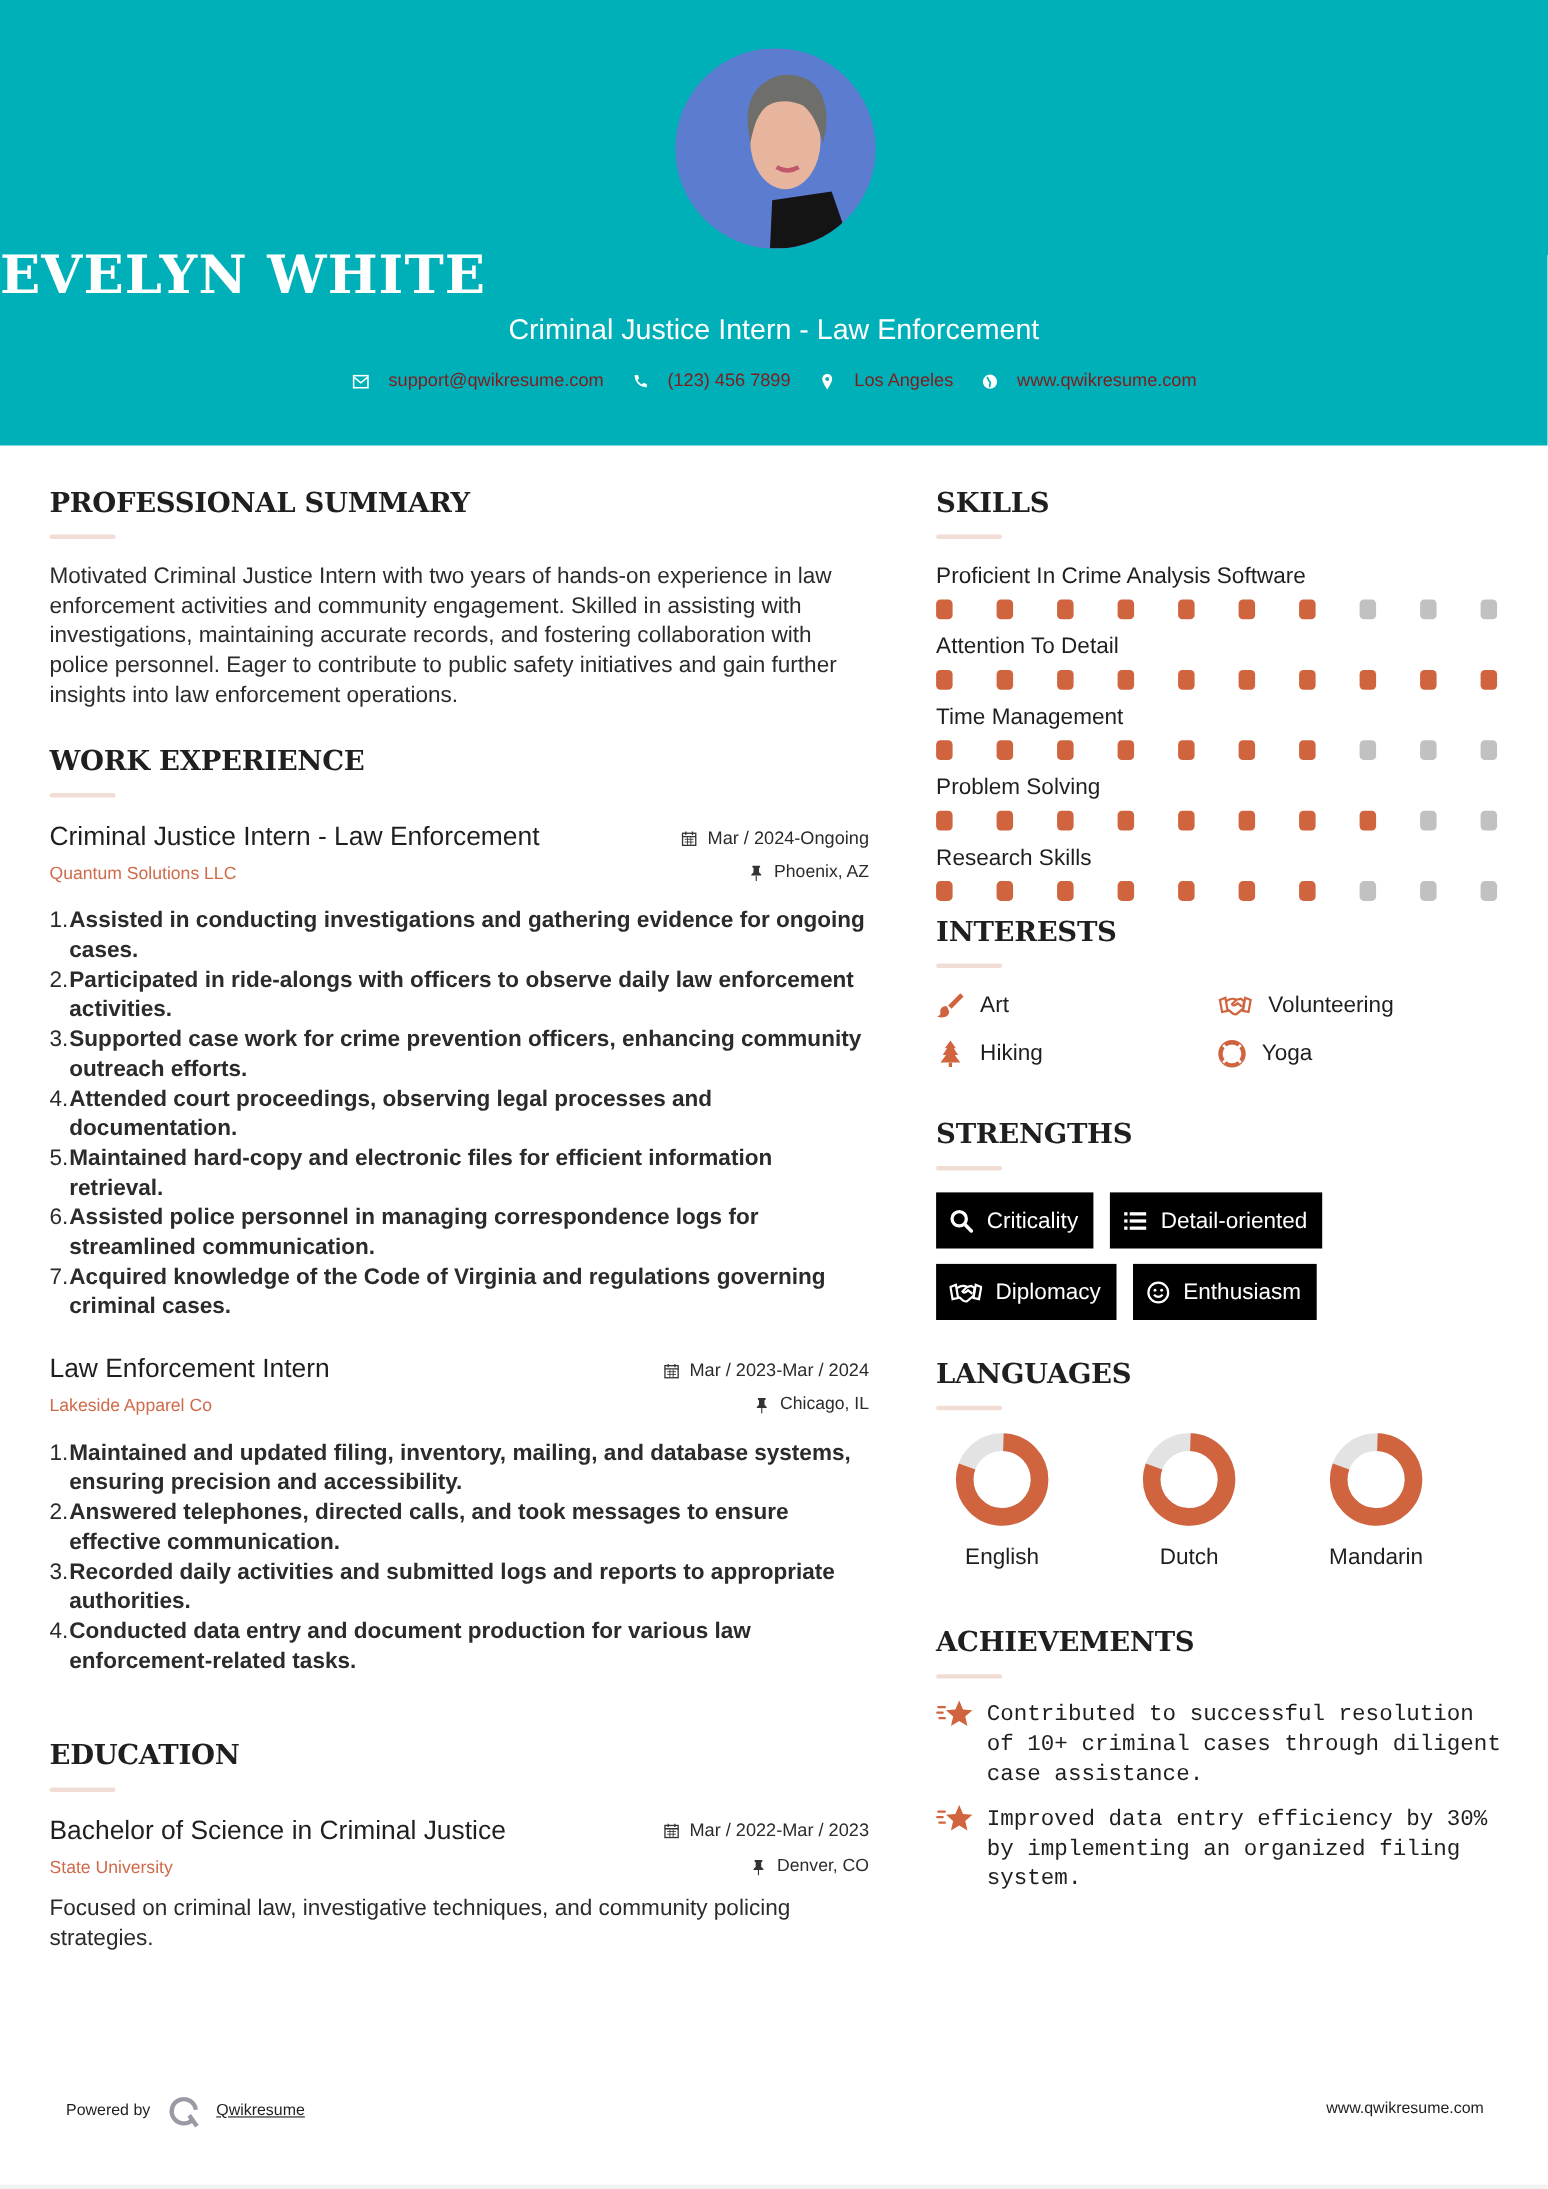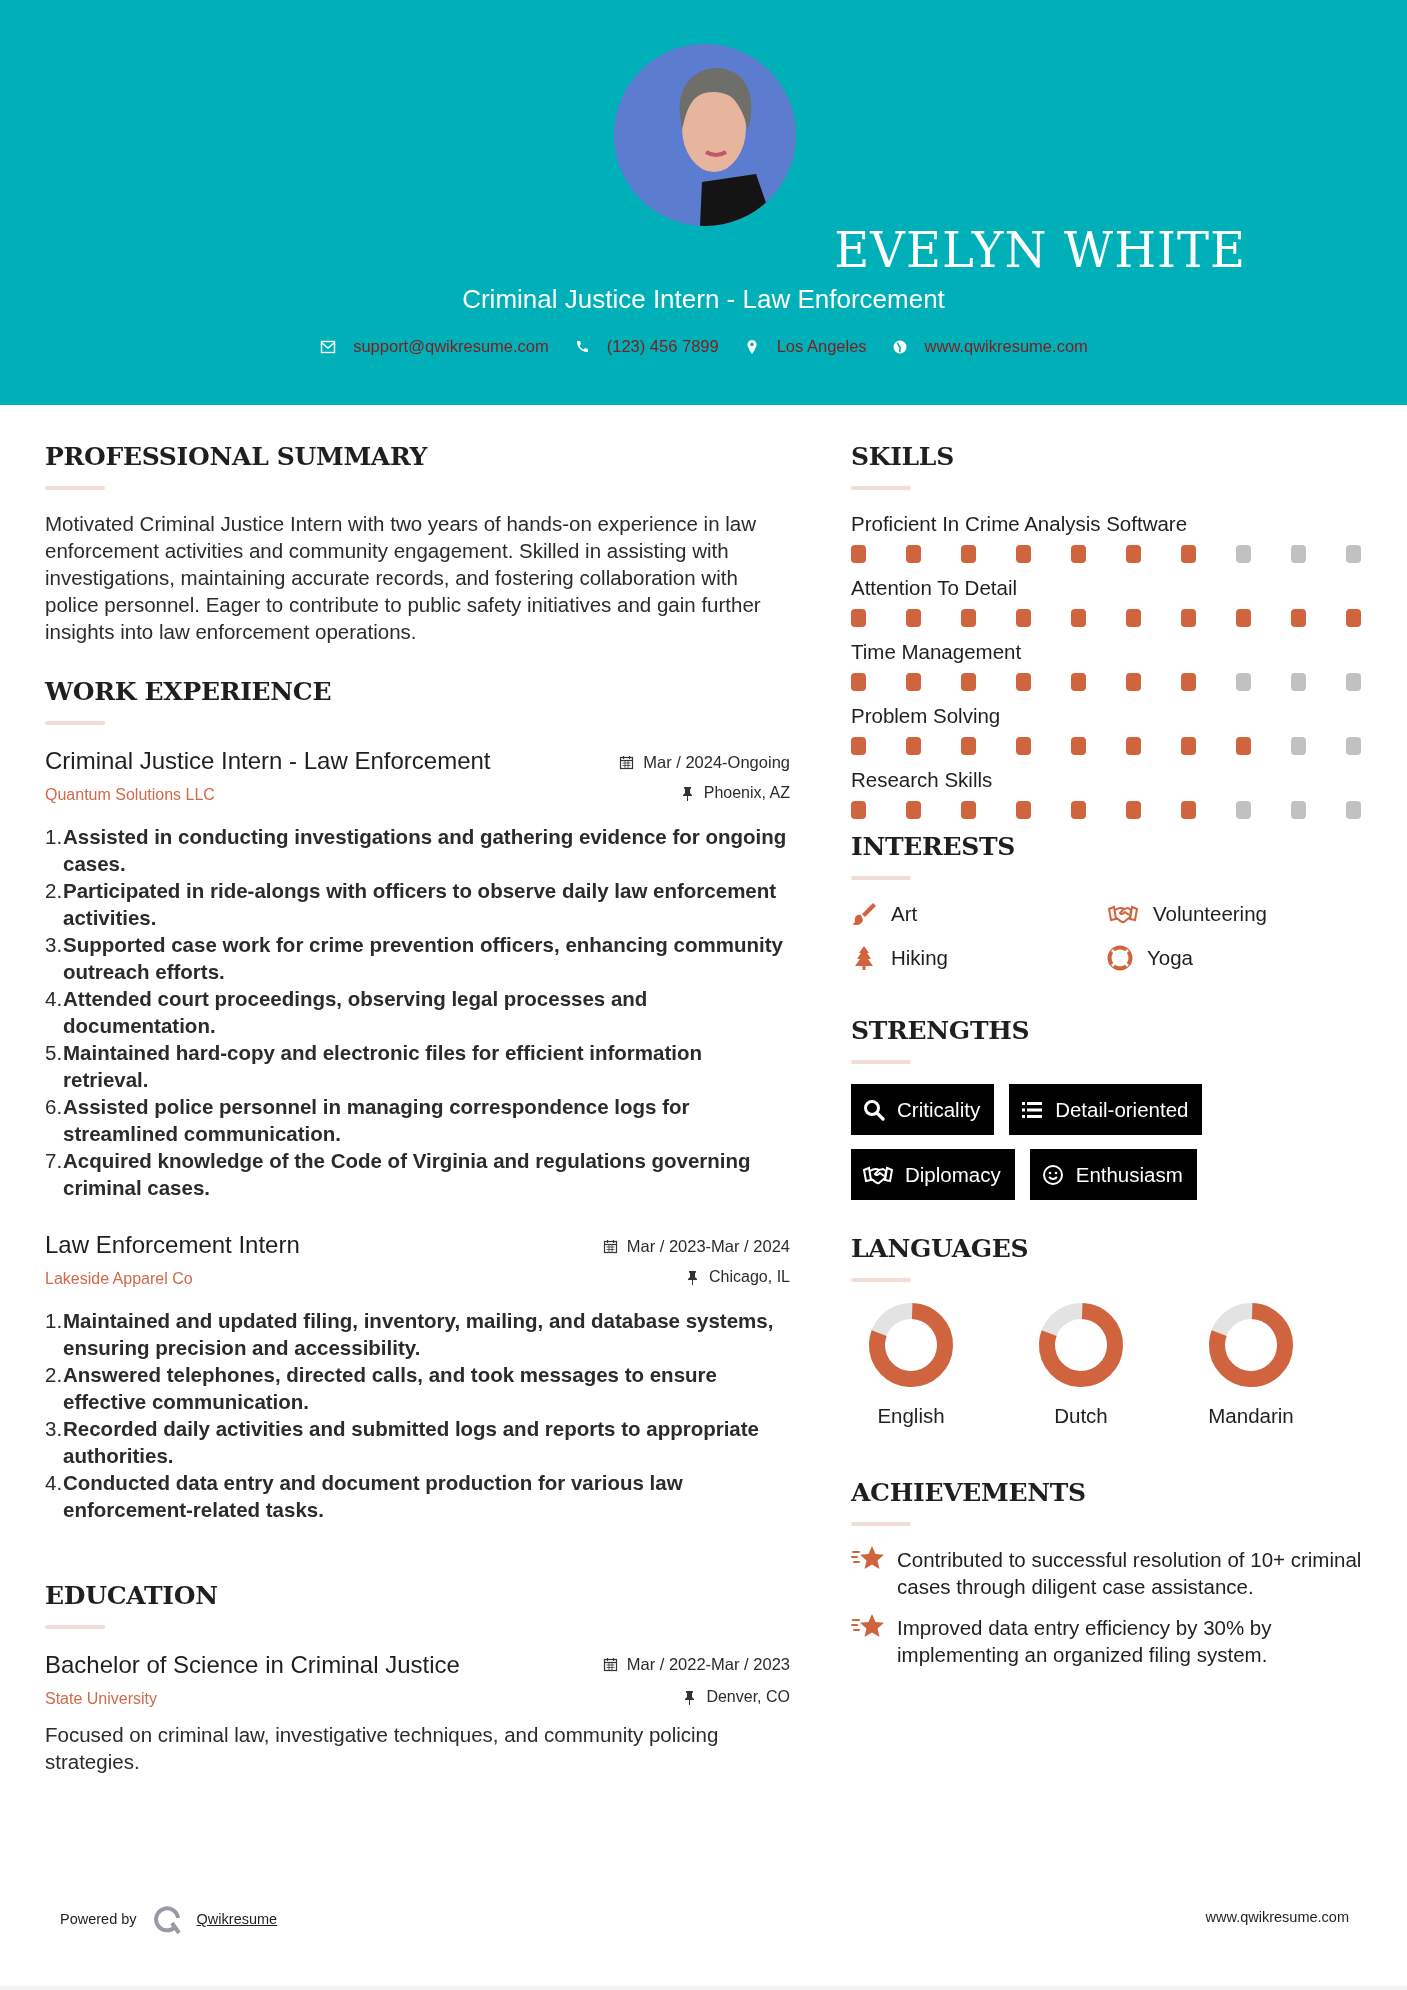--- a/index.html
+++ b/index.html
@@ -2,21 +2,21 @@
 <html><head>
 <meta charset="utf-8">
 <style>
   * { box-sizing: border-box; margin: 0; padding: 0; }
   html, body { width: 1407px; height: 1990px; background: #ffffff; overflow: hidden; }
   body { font-family: "Liberation Sans", "DejaVu Sans", sans-serif; color: #2b2b2b; position: relative; }
 
   .header { position: absolute; left: 0; top: 0; width: 1407px; height: 405px; background: #00b0b9; }
   .avatar { position: absolute; left: 614px; top: 44px; width: 182px; height: 182px; border-radius: 50%; background: #5b7ccf; overflow: hidden; }
   .avatar svg { width: 100%; height: 100%; display: block; }
-  .name { position: absolute; left: 0; width: 1246px; top: 222px; text-align: right; color: #ffffff; font-family: "DejaVu Serif", "Liberation Serif", serif; font-weight: normal; font-size: 48px; letter-spacing: 1px; }
+  .name { position: absolute; left: 0; width: 1246px; top: 222px; text-align: left; color: #ffffff; font-family: "DejaVu Serif", "Liberation Serif", serif; font-weight: bold; font-size: 48px; letter-spacing: 1px; }
   .subtitle { position: absolute; left: 0; width: 1407px; top: 284px; text-align: center; color: #ffffff; font-size: 26px; }
   .contact { position: absolute; left: 0; width: 1407px; top: 337px; display: flex; justify-content: center; align-items: center; color: #7f1d1d; font-size: 16.5px; }
   .contact .ci { display: flex; align-items: center; margin: 0 12px; }
   .contact .ico { width: 18px; height: 18px; margin-right: 16px; display: inline-flex; align-items: center; justify-content: center; }
   .contact .ico svg { width: 16px; height: 16px; }
 
   .col-left { position: absolute; left: 45px; top: 440px; width: 745px; }
   .col-right { position: absolute; left: 851px; top: 440px; width: 516px; }
 
   .sec-title { font-family: "DejaVu Serif", "Liberation Serif", serif; font-weight: bold; font-size: 25px; color: #1f1f1f; letter-spacing: -0.3px; line-height: 34px; }
@@ -50,21 +50,21 @@
 
   .strengths { display: flex; flex-wrap: wrap; gap: 14px 15px; width: 470px; }
   .chip { display: flex; align-items: center; background: #000000; color: #ffffff; font-size: 20.5px; height: 51px; padding: 0 14px 0 12px; }
   .chip svg { width: 22px; height: 22px; margin-right: 12px; }
 
   .langs { display: flex; margin-top: 10px; }
   .lang { width: 170px; display: flex; flex-direction: column; align-items: flex-start; }
   .lang .ring { width: 86px; height: 86px; margin-left: 17px; }
   .lang .lname { font-size: 20.5px; margin-top: 16px; color: #1f1f1f; width: 120px; text-align: center; }
 
-  .ach { display: flex; align-items: flex-start; margin-bottom: 14px; }
+  .ach { display: flex; align-items: flex-start; margin-bottom: 14px; font-family: Liberation Mono, monospace; }
   .ach svg { width: 34px; height: 30px; margin-right: 12px; flex: 0 0 34px; margin-top: -2px; }
   .ach .txt { font-size: 20.5px; line-height: 27px; color: #1f1f1f; }
 
   .footer { position: absolute; left: 0; top: 1895px; width: 1407px; height: 40px; }
   .powered { position: absolute; left: 60px; top: 8px; display: flex; align-items: center; font-size: 14.5px; color: #1f1f1f; }
   .powered .qlogo { width: 30px; height: 32px; margin: 0 14px 0 16px; }
   .powered a { color: #1f1f1f; text-decoration: underline; }
   .foot-url { position: absolute; right: 58px; top: 14px; font-size: 14.5px; color: #1f1f1f; }
   .bottom-strip { position: absolute; left: 0; top: 1986px; width: 1407px; height: 4px; background: #f2f2f2; }
 </style>

